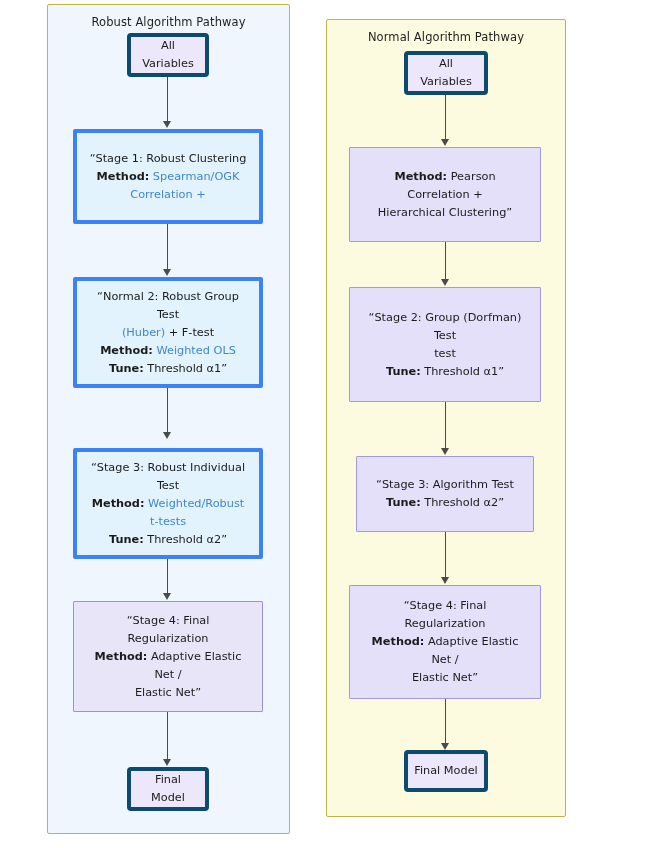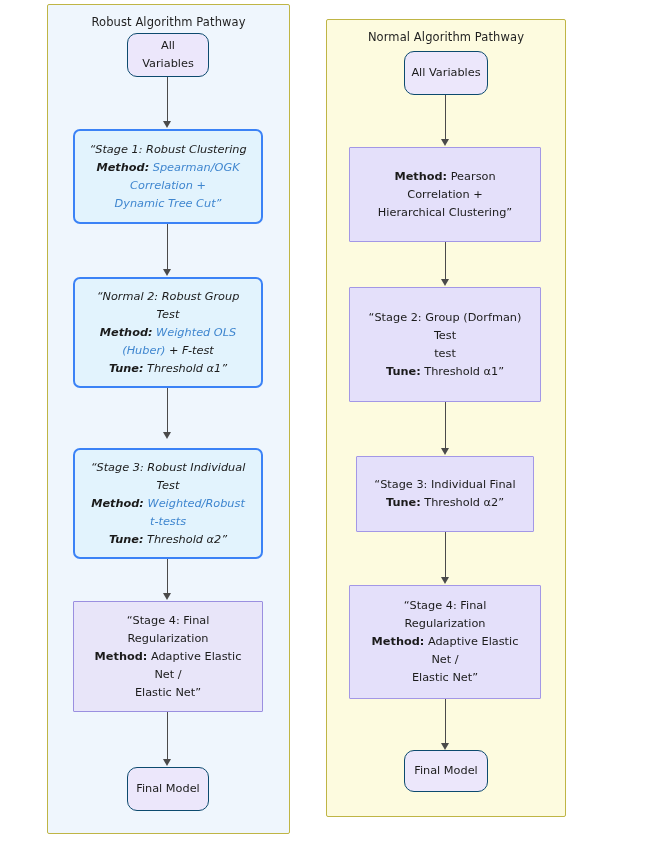--- a/index.html
+++ b/index.html
@@ -62,29 +62,28 @@
     align-items: center;
     justify-content: center;
     text-align: center;
     font-size: 11.3px;
     line-height: 18px;
     color: #1b1b1b;
     padding: 4px 6px;
   }
   .node .inner { width: 100%; }
   .node-round {
-    border-radius: 10px;
+    border-radius: 4px;
     background: #ece7fb;
-    border: 1px solid #0c4a6e;
+    border: 4px solid #0c4a6e;
   }
   .node-rect-blue {
-    border-radius: 7px;
+    border-radius: 2px;
     background: #e2f3fd;
-    border: 2px solid #3b82f6;
-    font-style: italic;
+    border: 4px solid #3b82f6;
   }
   .node-rect-lav {
     border-radius: 1px;
     background: #e8e5f9;
     border: 1px solid #9a8fe0;
   }
   .node-rect-lav2 {
     border-radius: 1px;
     background: #e4e0fa;
     border: 1px solid #a397e6;
@@ -149,30 +148,29 @@
 
   <div class="node node-round" id="r-all">
     <div class="inner"><span>All Variables</span></div>
   </div>
 
   <div class="node node-rect-blue" id="r-stage1">
     <div class="inner">
       <div>“Stage 1: Robust Clustering</div>
       <div><b class="lbl">Method:</b> <span class="hl">Spearman/OGK</span></div>
       <div class="hl">Correlation +</div>
-      <div class="hl">Dynamic Tree Cut”</div>
     </div>
   </div>
 
   <div class="node node-rect-blue" id="r-stage2">
     <div class="inner">
       <div>“Normal 2: Robust Group</div>
       <div>Test</div>
+      <div><span class="hl">(Huber)</span><span> + F-test</span></div>
       <div><b class="lbl">Method:</b> <span class="hl">Weighted OLS</span></div>
-      <div><span class="hl">(Huber)</span><span> + F-test</span></div>
       <div><b class="lbl">Tune:</b> <span>Threshold α1”</span></div>
     </div>
   </div>
 
   <div class="node node-rect-blue" id="r-stage3">
     <div class="inner">
       <div>“Stage 3: Robust Individual</div>
       <div>Test</div>
       <div><b class="lbl">Method:</b> <span class="hl">Weighted/Robust</span></div>
       <div class="hl">t-tests</div>
@@ -229,21 +227,21 @@
     <div class="inner">
       <div>“Stage 2: Group (Dorfman)</div>
       <div>Test</div>
       <div>test</div>
       <div><b class="lbl">Tune:</b> <span>Threshold α1”</span></div>
     </div>
   </div>
 
   <div class="node node-rect-lav2" id="n-stage3">
     <div class="inner">
-      <div>“Stage 3: Individual Final</div>
+      <div>“Stage 3: Algorithm Test</div>
       <div><b class="lbl">Tune:</b> <span>Threshold α2”</span></div>
     </div>
   </div>
 
   <div class="node node-rect-lav2" id="n-stage4">
     <div class="inner">
       <div>“Stage 4: Final</div>
       <div>Regularization</div>
       <div><b class="lbl">Method:</b> <span>Adaptive Elastic</span></div>
       <div>Net /</div>

